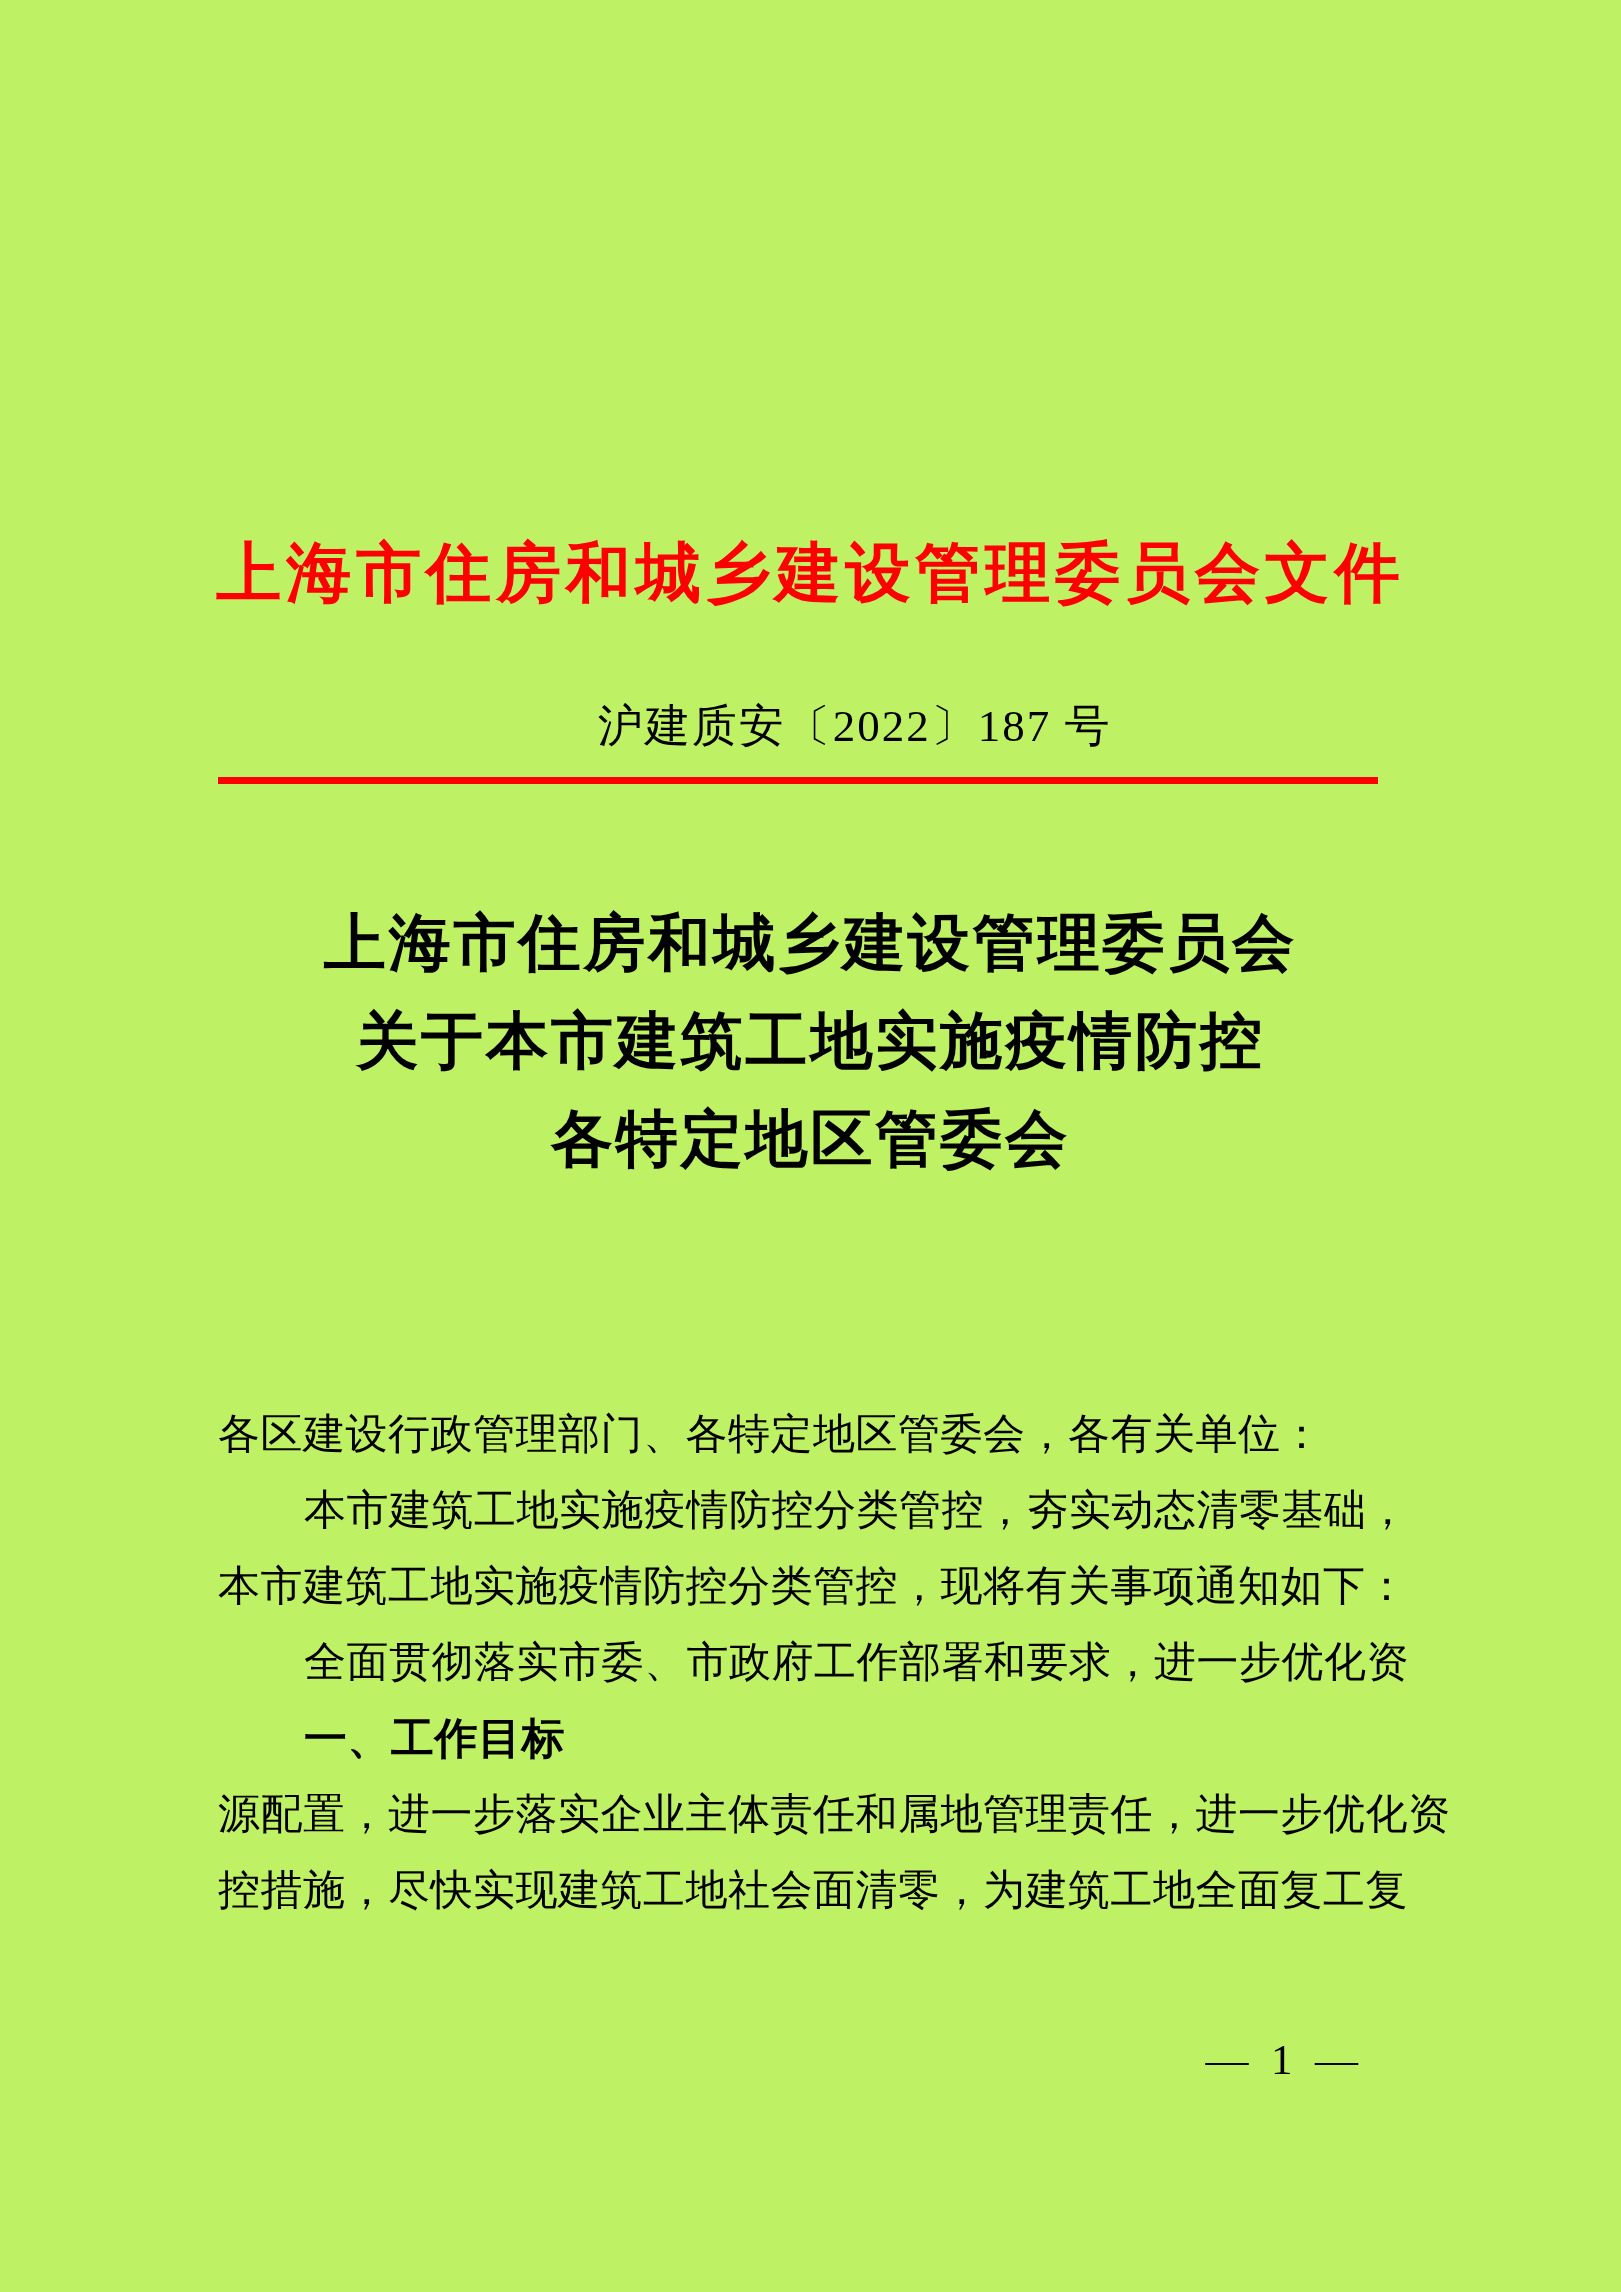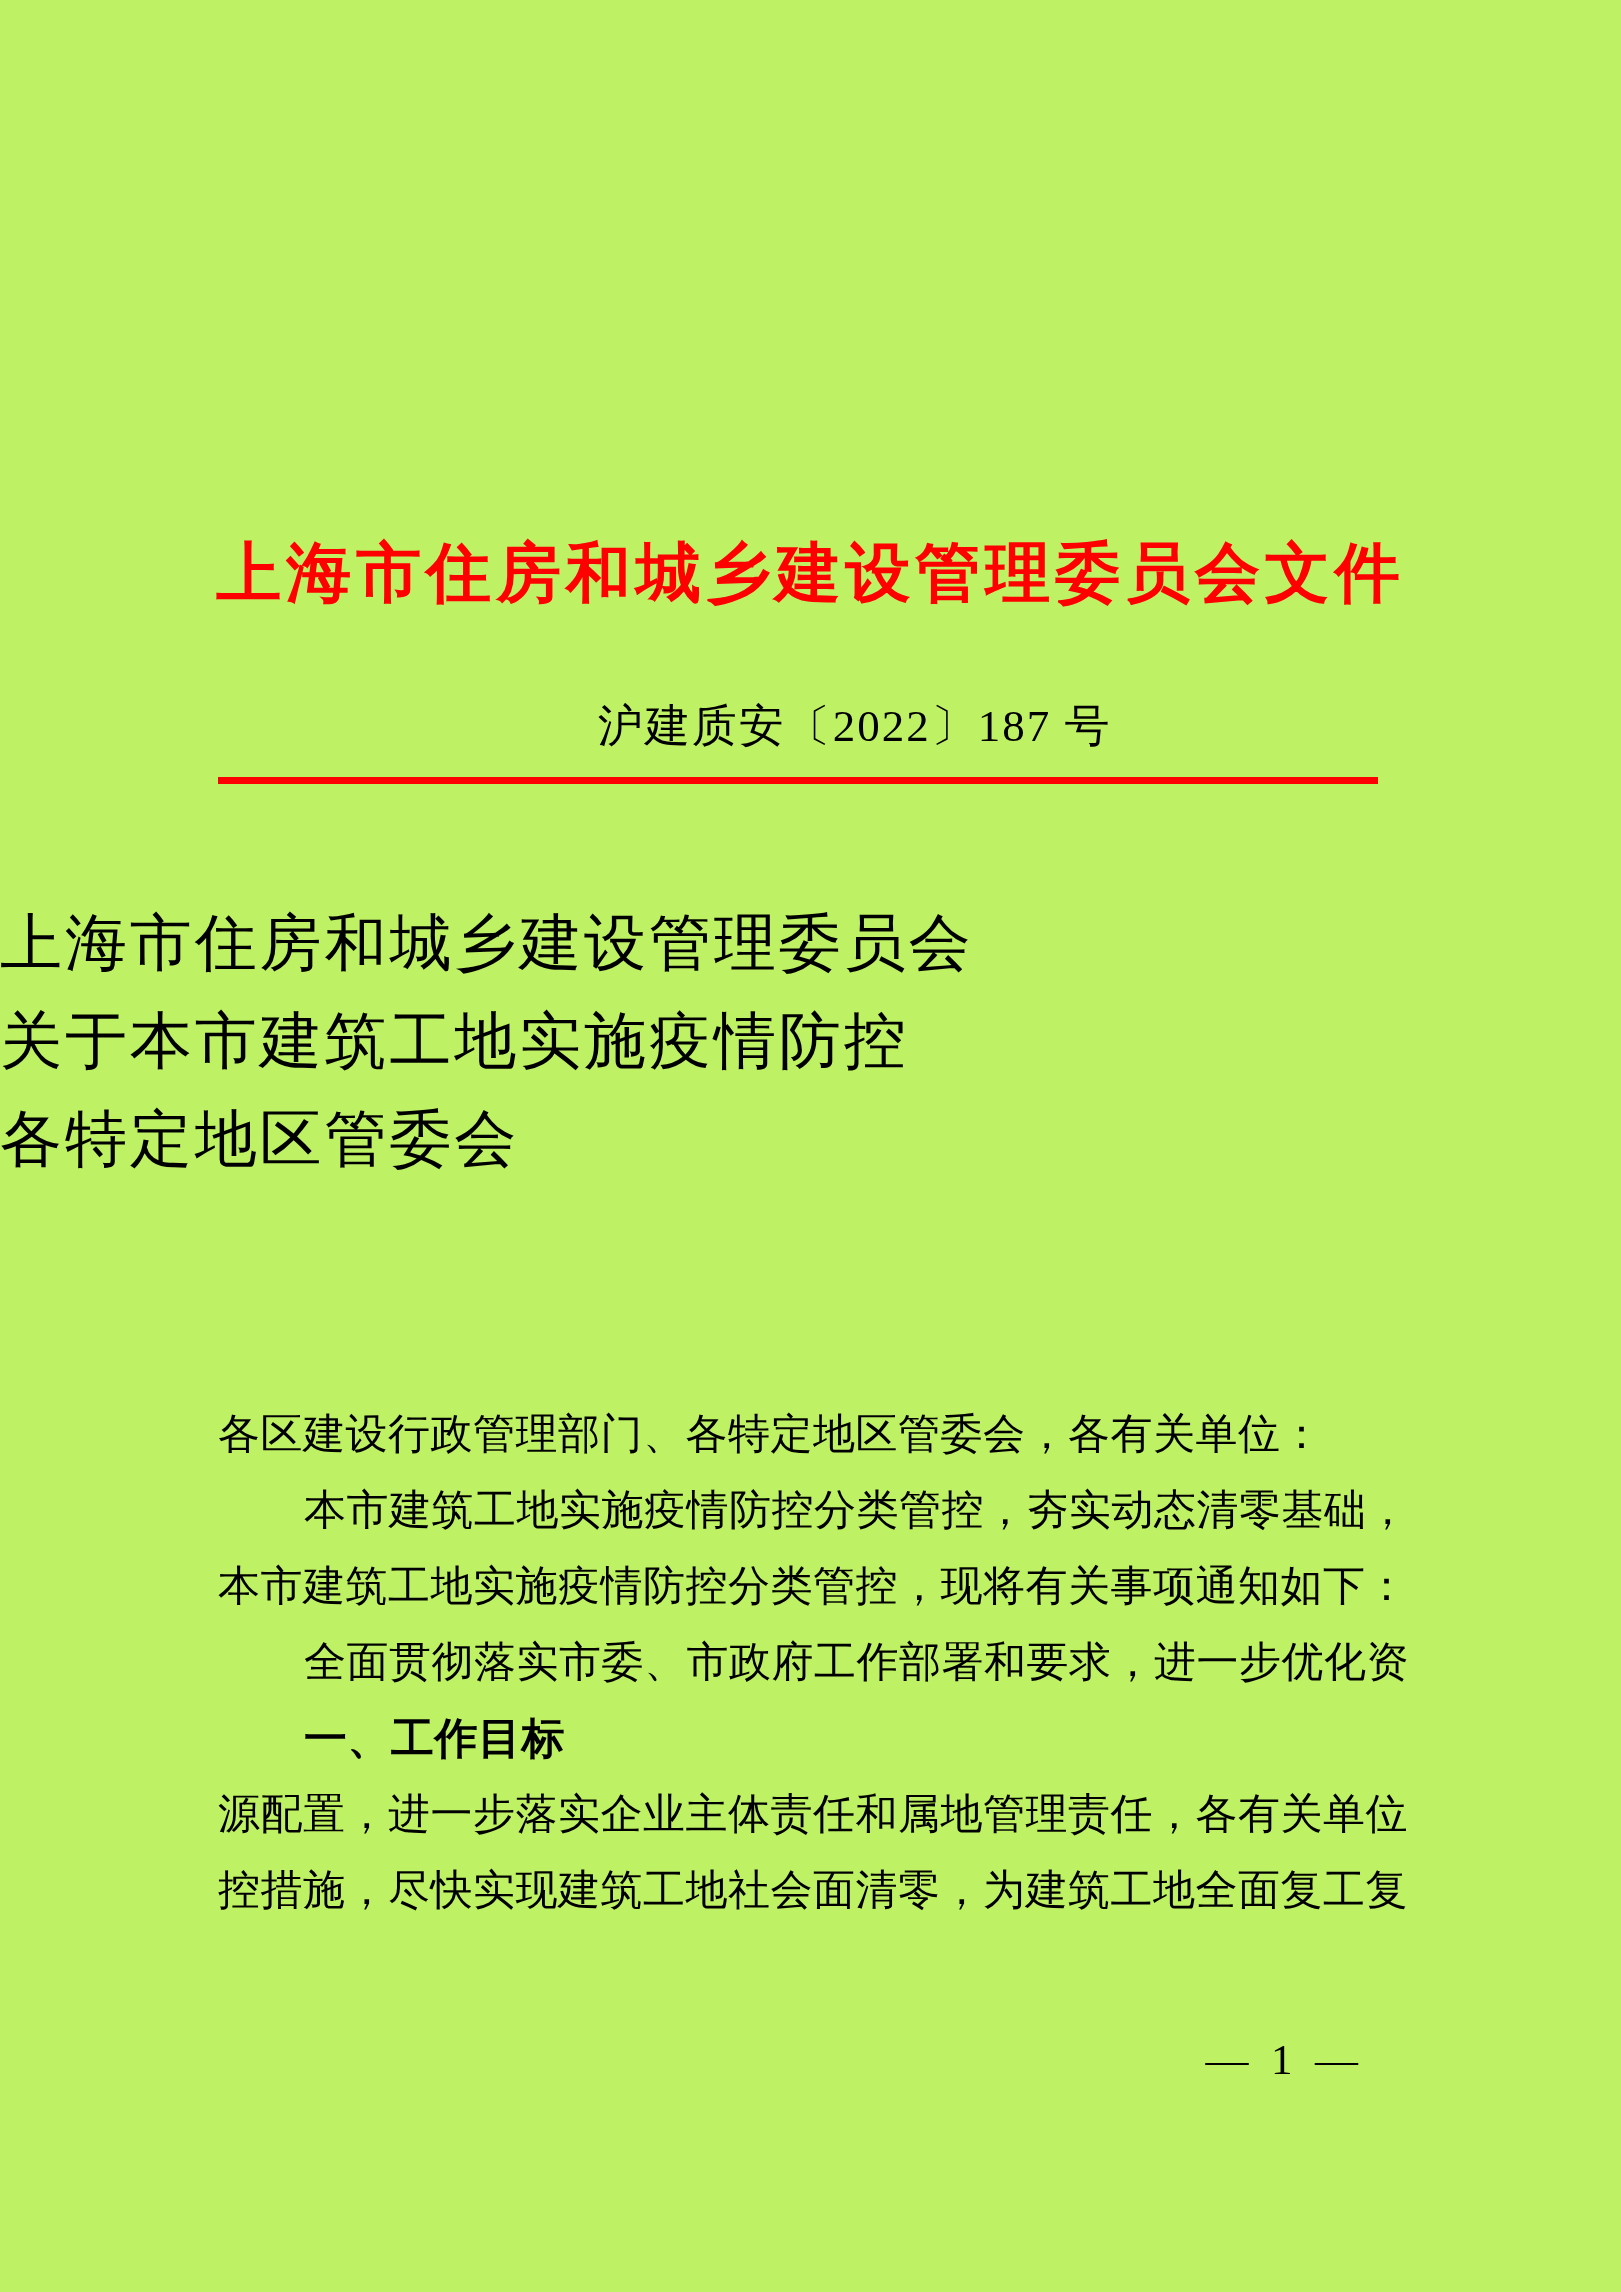--- a/index.html
+++ b/index.html
@@ -52,22 +52,23 @@
     width: 1160px;
     height: 6.9px;
     background: var(--accent-red, #ff0000);
   }
   
   .doc-title {
     position: absolute;
     top: 894px;
     left: 0;
     width: 100%;
+    text-align: center;
     font-size: 62px;
-    font-weight: normal;
+    font-weight: bold;
     line-height: 98px;
     letter-spacing: 2.9px;
     color: #000000;
   }
   .doc-title-line {
     white-space: nowrap;
   }
   
   .body-block {
     position: absolute;
@@ -119,20 +120,20 @@
     <div class="doc-title-line">关于本市建筑工地实施疫情防控</div>
     <div class="doc-title-line">各特定地区管委会</div>
   </div>
 
   <div class="body-block">
     <div class="body-line">各区建设行政管理部门、各特定地区管委会，各有关单位：</div>
     <div class="body-line indent">本市建筑工地实施疫情防控分类管控，夯实动态清零基础，</div>
     <div class="body-line">本市建筑工地实施疫情防控分类管控，现将有关事项通知如下：</div>
     <div class="body-line indent">全面贯彻落实市委、市政府工作部署和要求，进一步优化资</div>
     <div class="body-line indent heading">一、工作目标</div>
-    <div class="body-line">源配置，进一步落实企业主体责任和属地管理责任，各有关单位</div>
+    <div class="body-line">源配置，进一步落实企业主体责任和属地管理责任，进一步优化资</div>
     <div class="body-line">控措施，尽快实现建筑工地社会面清零，为建筑工地全面复工复</div>
   </div>
 
   <div class="page-number">— 1 —</div>
 
 </div>
 
 
 </body></html>

